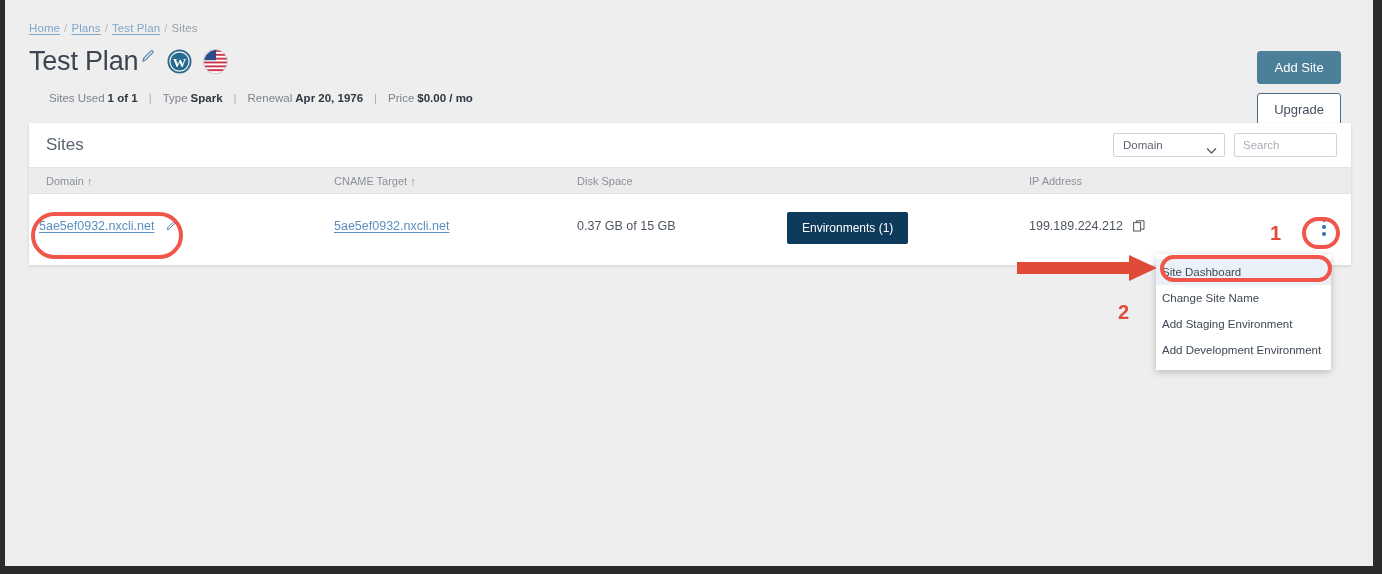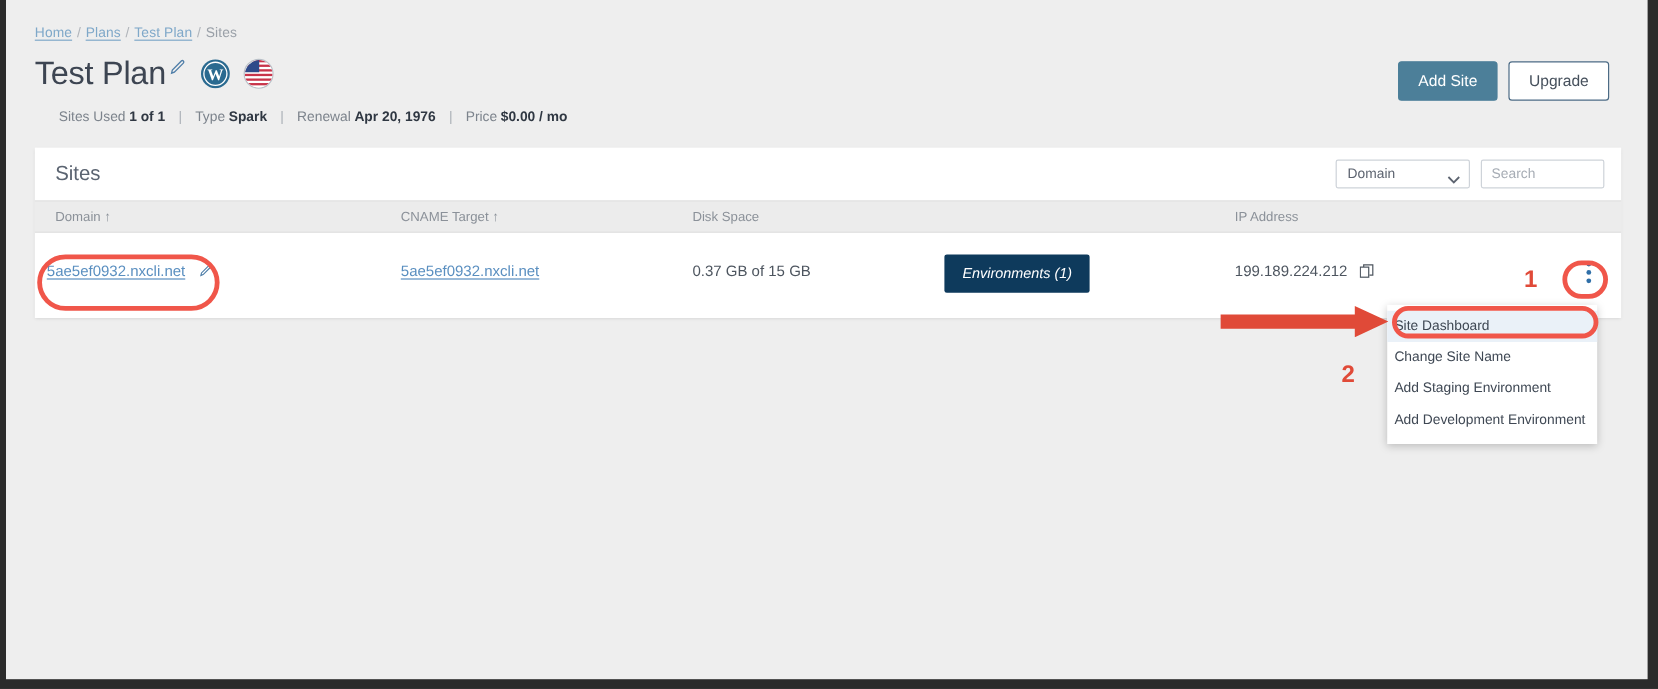--- a/index.html
+++ b/index.html
@@ -60,21 +60,21 @@
     white-space: nowrap;
     margin-left: 20px;
   }
   .meta .k { color: #7c838c; }
   .meta .v { color: #2f3742; font-weight: bold; margin-left: 3px; }
   .meta .bar { color: #a9afb6; margin: 0 11px; }
 
   
   .hdr-btns {
     position: absolute; right: 32px; top: 51px;
-    display: flex; gap: 9px;
+    display: flex; gap: 9px; flex-direction: column;
   }
   .btn {
     font-family: "Liberation Sans", sans-serif;
     font-size: 13px; line-height: 1;
     padding: 9px 16px; border-radius: 3px;
     cursor: pointer; white-space: nowrap;
   }
   .btn-primary {
     background: #4c7f99; color: #ffffff; border: 1px solid #4c7f99;
   }
@@ -143,21 +143,21 @@
   .domain-link {
     color: #5a8fc0; text-decoration: underline;
     text-underline-offset: 2px; font-size: 12.5px;
   }
   .row-pencil { width: 13px; height: 13px; margin-left: 7px; vertical-align: -2px; }
 
   .env-badge {
     position: absolute; left: 758px; top: 18px;
     background: #0e3a5c; color: #ffffff;
     font-size: 12px; padding: 9px 15px; border-radius: 2px;
-    white-space: nowrap; cursor: pointer; font-style: italic;
+    white-space: nowrap; cursor: pointer;
   }
   .copy-icon { margin-left: 7px; vertical-align: -2px; }
 
   .kebab {
     position: absolute; left: 1282px; top: 20px;
     width: 26px; height: 26px;
     display: flex; flex-direction: column; align-items: center;
     justify-content: center; gap: 3px; cursor: pointer;
   }
   .kebab i { width: 4px; height: 4px; border-radius: 50%; background: #2f6fa8; display: block; }

